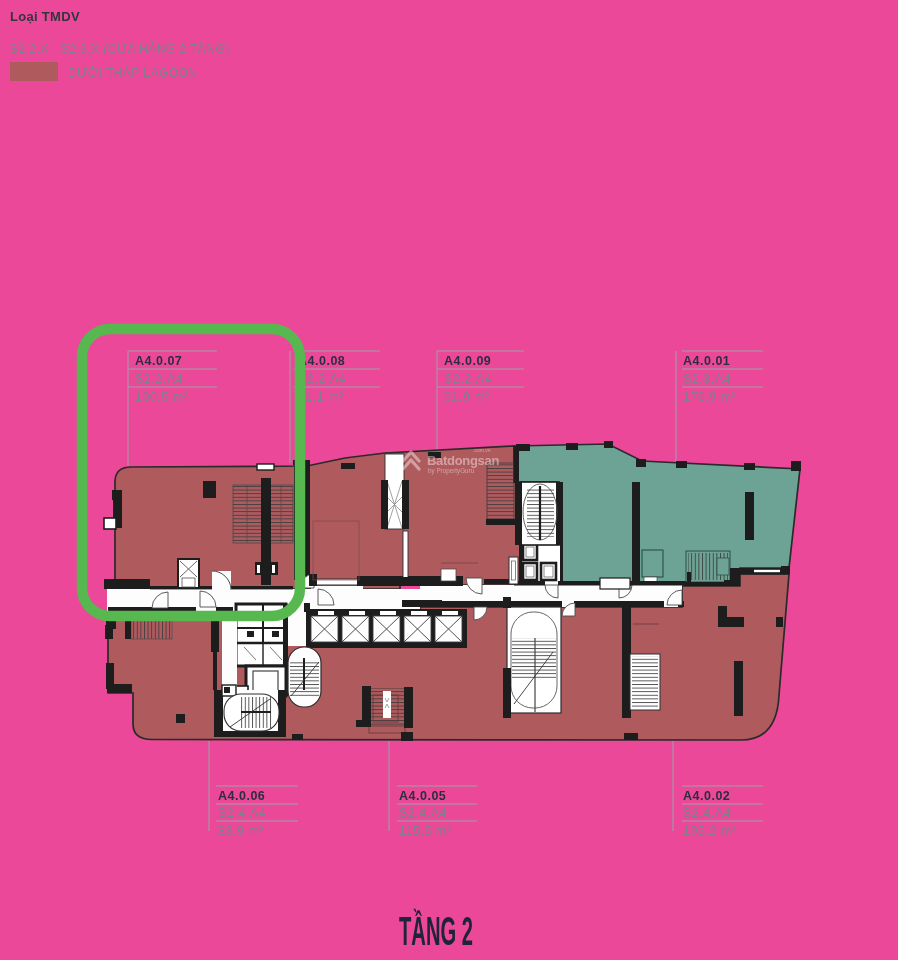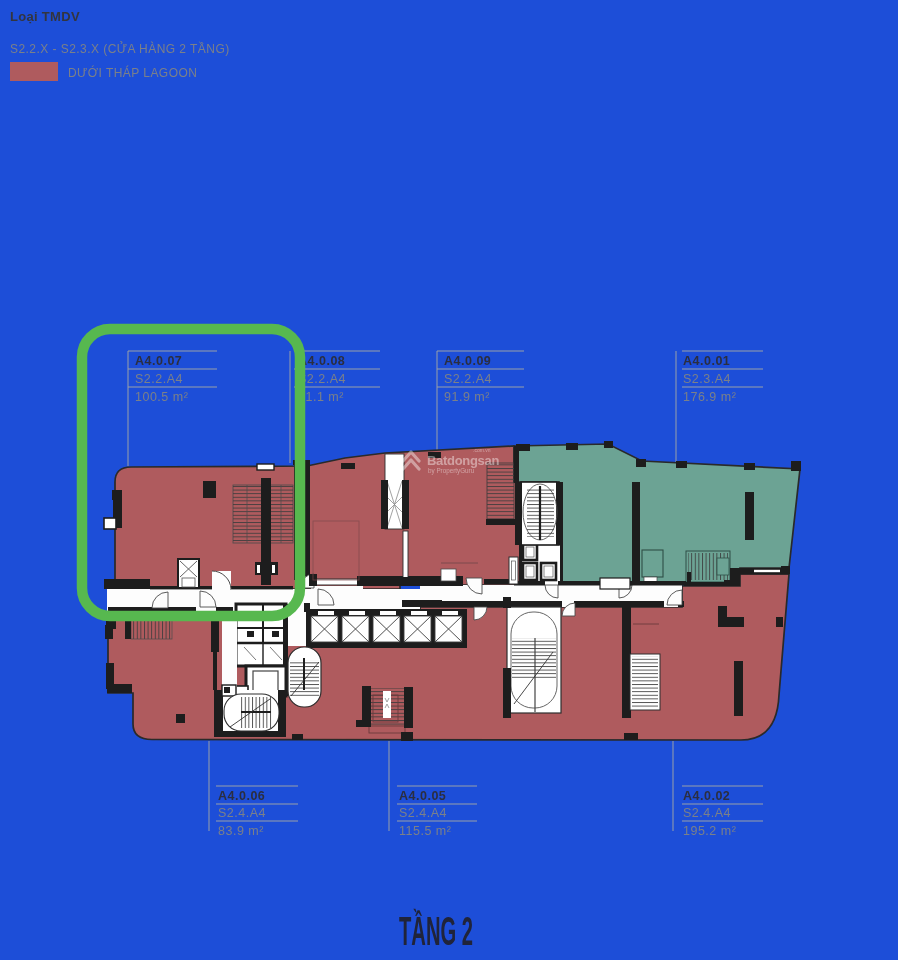--- a/index.html
+++ b/index.html
@@ -1,16 +1,16 @@
 <!DOCTYPE html>
 <html><head>
 <meta charset="utf-8">
 <style>
   html,body{margin:0;padding:0;background:#ffffff;}
-  .page{position:relative;width:898px;height:960px;background:#1d4ed8;overflow:hidden;
+  .page{position:relative;width:898px;height:960px;background:#ec4899;overflow:hidden;
         font-family:"Liberation Sans", sans-serif;}
   svg{position:absolute;left:0;top:0;}
   text{font-family:"Liberation Sans", sans-serif;}
 </style>
 </head>
 <body>
 <div class="page">
 <svg width="898" height="960" viewBox="0 0 898 960">
   <defs>
     <pattern id="hatchH" width="4" height="3.6" patternUnits="userSpaceOnUse">

